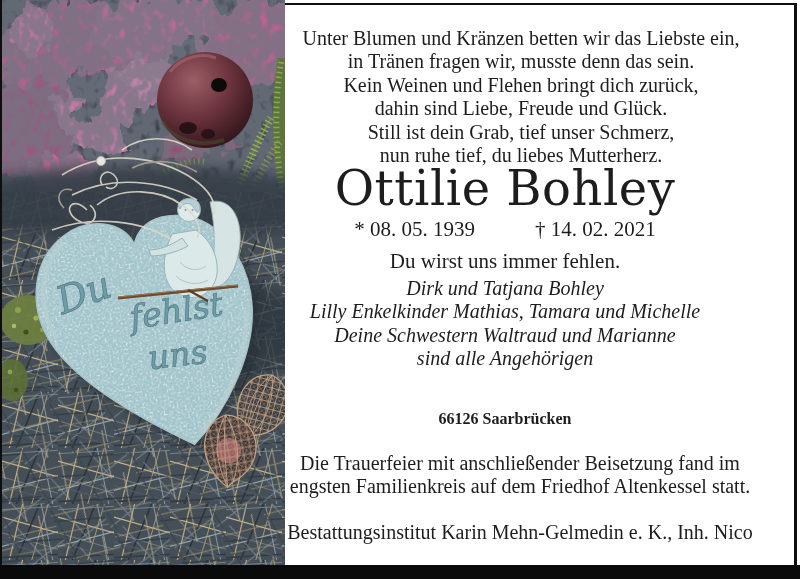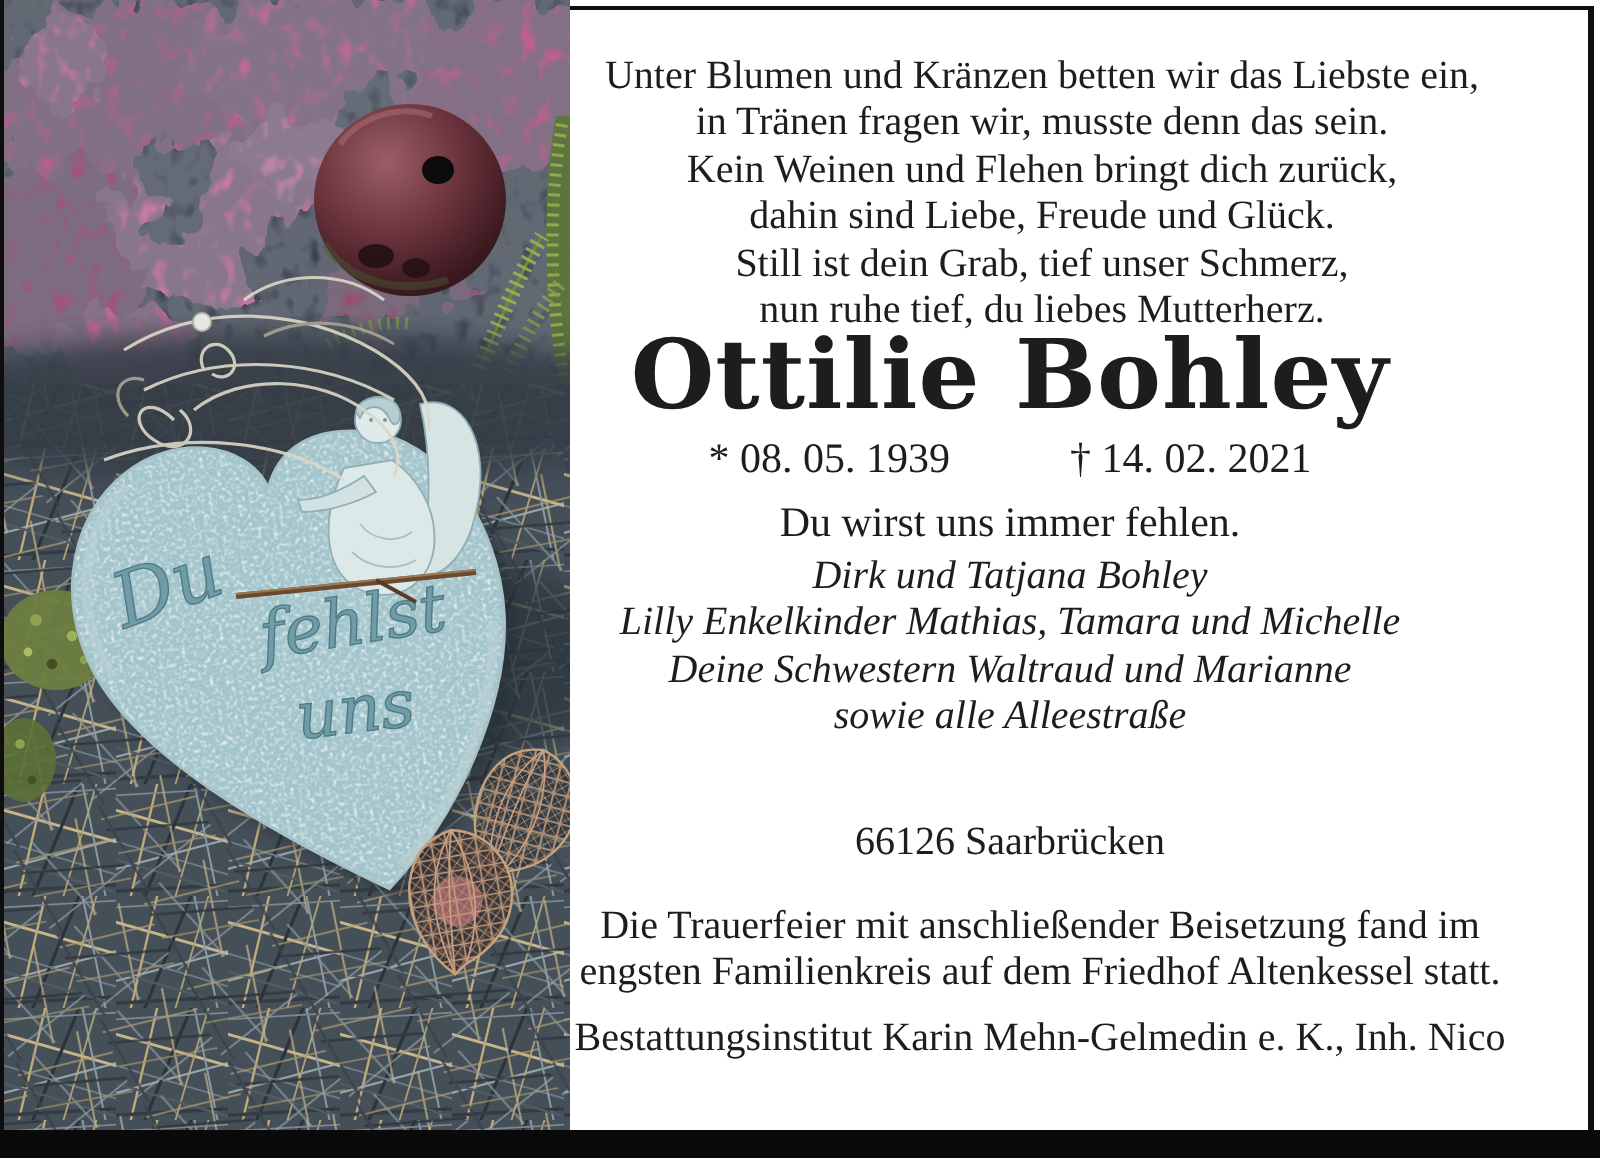--- a/index.html
+++ b/index.html
@@ -13,30 +13,30 @@
   .rule-left{position:absolute;left:0;top:0;width:2px;height:565px;background:#0e0e0e;}
   .bar-bottom{position:absolute;left:0;top:565px;width:800px;height:14px;background:#0a0a0a;}
 
   
   .photo{position:absolute;left:2px;top:0;width:283px;height:565px;overflow:hidden;}
 
   
   .col{position:absolute;left:285px;top:0;width:480px;height:565px;}
   .block{position:absolute;left:0;width:100%;text-align:center;}
   .poem{top:27px;font-size:20px;line-height:23.4px;padding-right:8px;box-sizing:border-box;}
-  .name{top:162px;font-size:48px;line-height:52px;font-weight:bold;padding-right:40px;
+  .name{top:162px;font-size:48px;line-height:52px;font-weight:normal;padding-right:40px;
         box-sizing:border-box;font-family:"DejaVu Serif","Liberation Serif",serif;letter-spacing:.5px;}
   .dates{top:217px;font-size:21px;display:flex;justify-content:center;gap:60px;
          padding-right:40px;box-sizing:border-box;}
   .farewell{top:249px;font-size:21px;padding-right:40px;box-sizing:border-box;}
   .mourners{top:277px;font-size:20px;line-height:23.3px;font-style:italic;
             padding-right:40px;box-sizing:border-box;}
-  .city{top:410px;font-size:20px;padding-right:40px;box-sizing:border-box;}
+  .city{top:410px;font-size:16px;padding-right:40px;box-sizing:border-box;font-weight:bold;}
   .funeral{top:452px;font-size:20px;line-height:23.3px;padding-right:10px;box-sizing:border-box;}
-  .home{top:508px;font-size:20px;line-height:23.3px;padding-right:10px;box-sizing:border-box;}
+  .home{top:521px;font-size:20px;line-height:23.3px;padding-right:10px;box-sizing:border-box;}
 </style>
 </head>
 <body>
 
 <div class="ad">
 
   <div class="rule-top"></div>
   <div class="rule-right"></div>
   <div class="rule-left"></div>
 
@@ -227,21 +227,21 @@
       <span>* 08. 05. 1939</span>
       <span>† 14. 02. 2021</span>
     </div>
 
     <div class="block farewell">Du wirst uns immer fehlen.</div>
 
     <div class="block mourners">
       <div>Dirk und Tatjana Bohley</div>
       <div>Lilly Enkelkinder Mathias, Tamara und Michelle</div>
       <div>Deine Schwestern Waltraud und Marianne</div>
-      <div>sowie alle Alleestraße</div>
+      <div>sind alle Angehörigen</div>
     </div>
 
     <div class="block city">66126 Saarbrücken</div>
 
     <div class="block funeral">
       <div>Die Trauerfeier mit anschließender Beisetzung fand im</div>
       <div>engsten Familienkreis auf dem Friedhof Altenkessel statt.</div>
     </div>
 
     <div class="block home">

